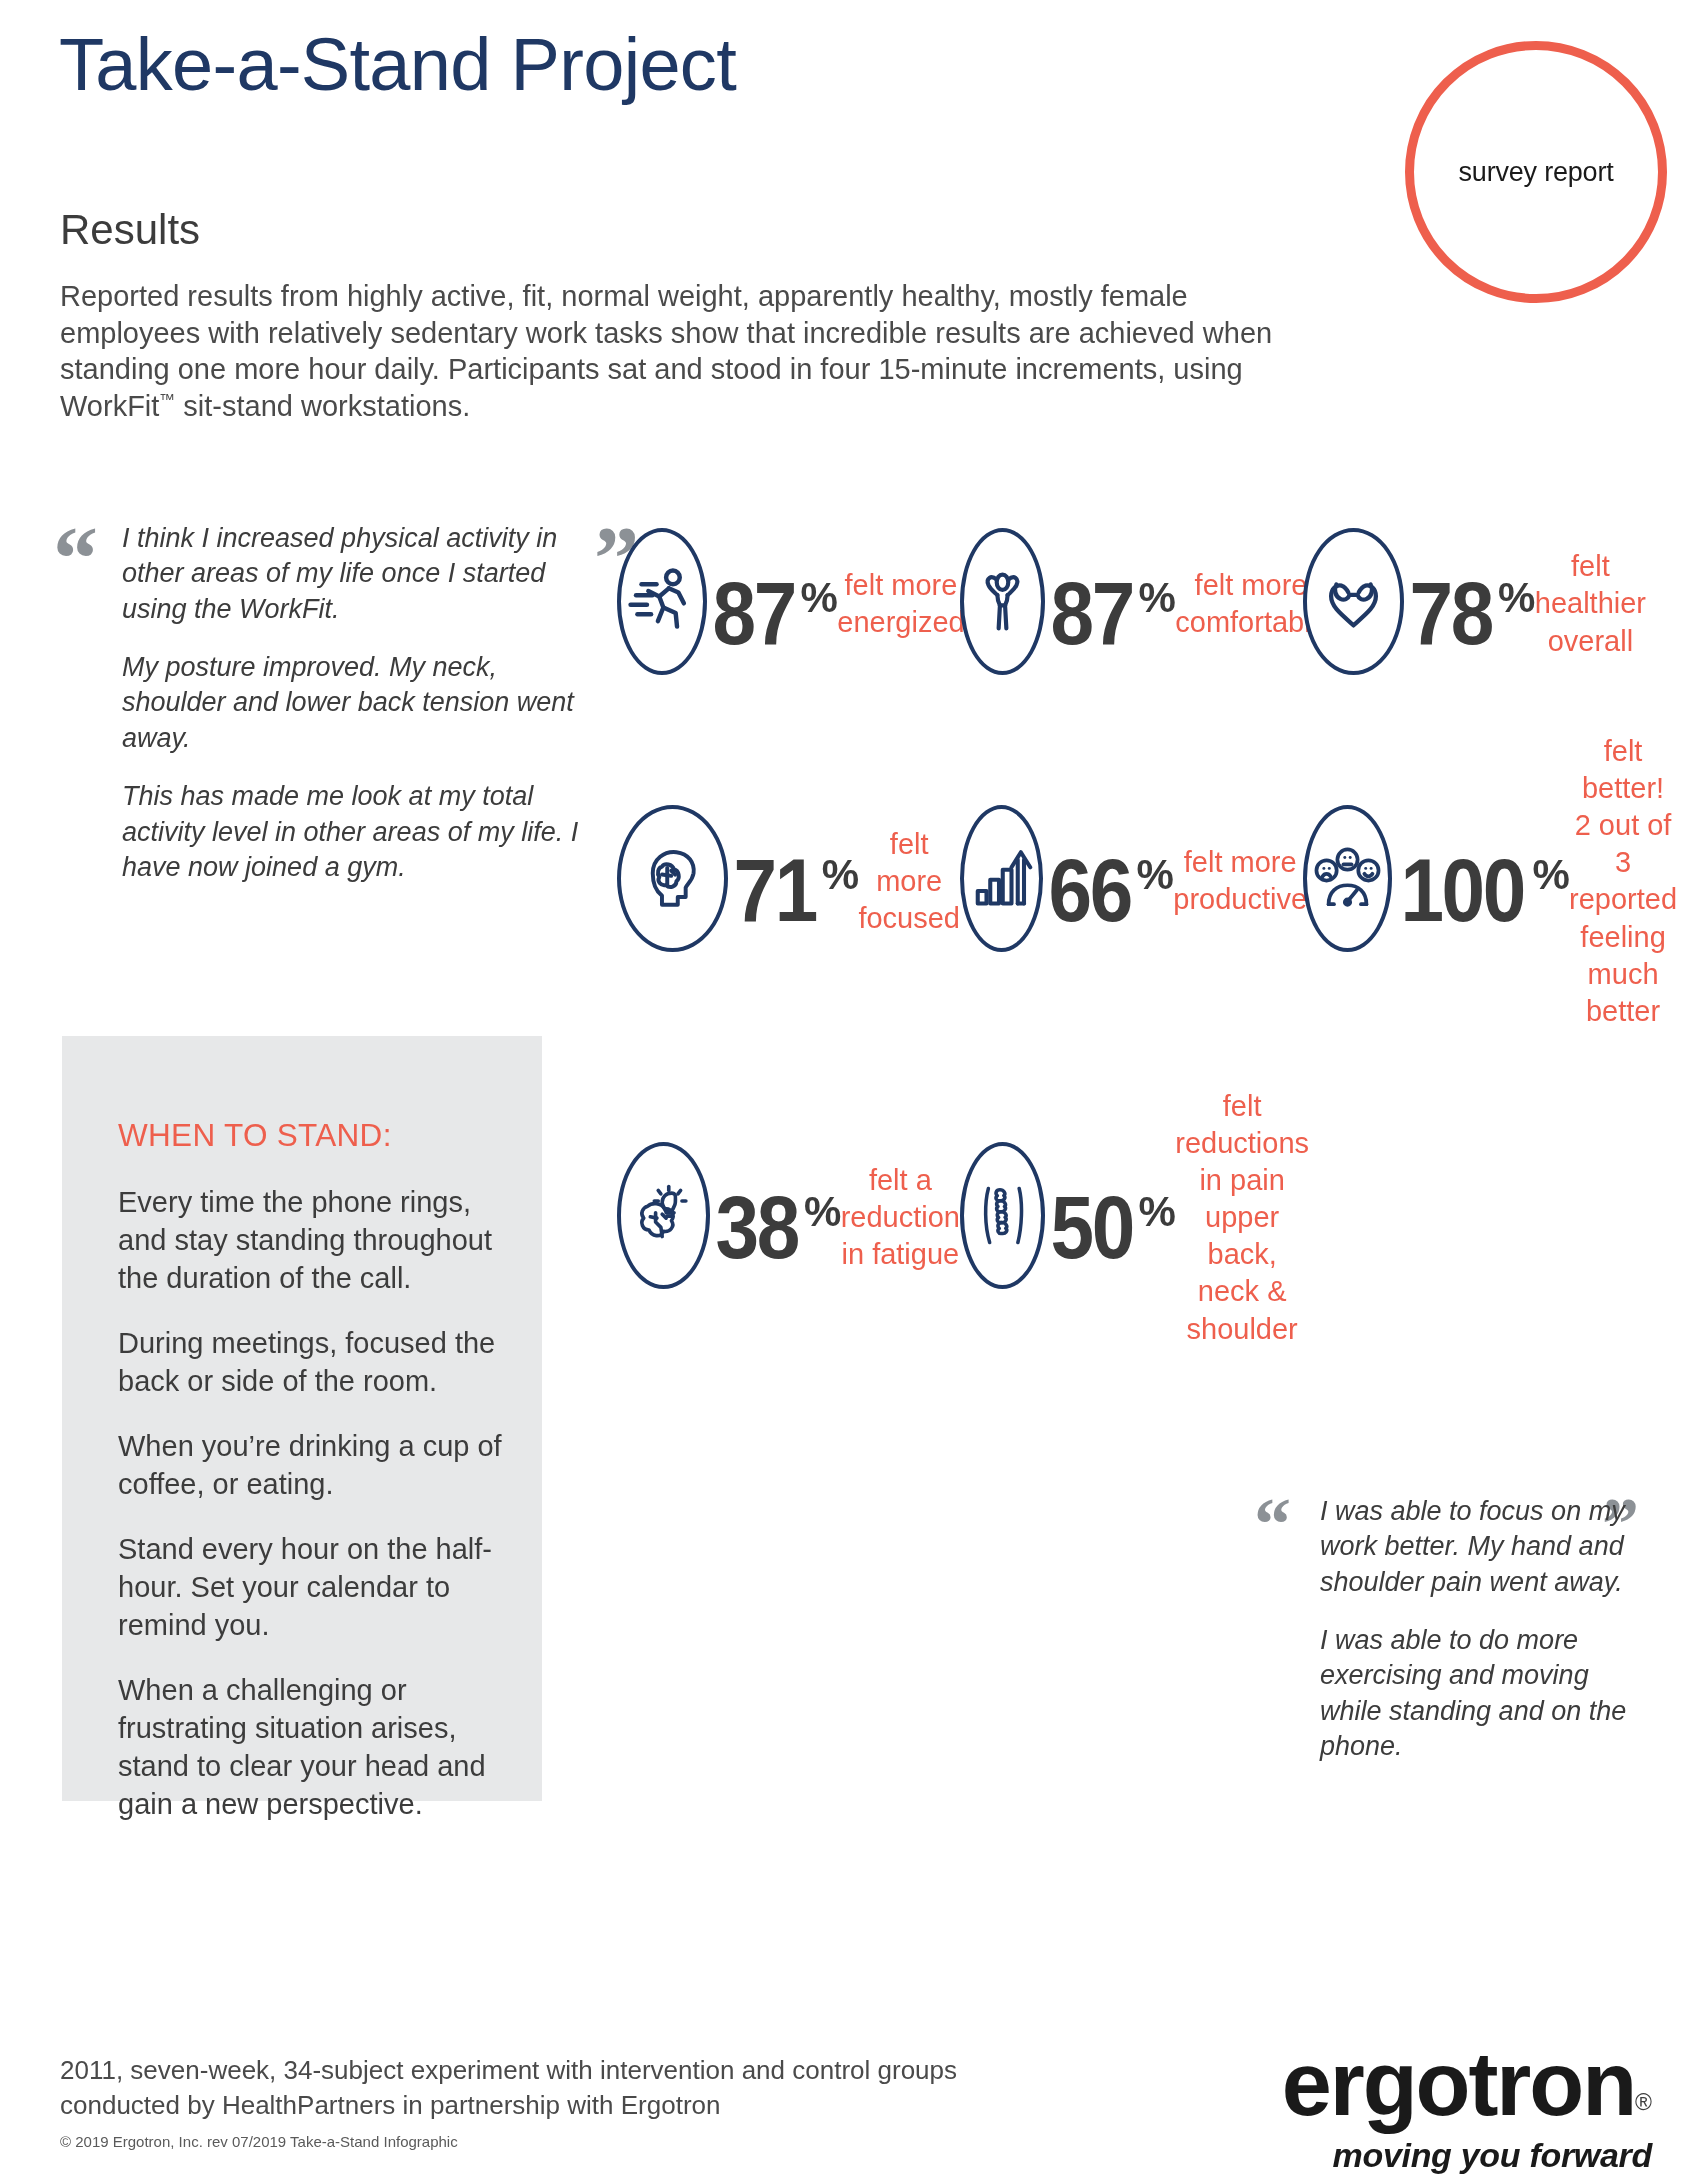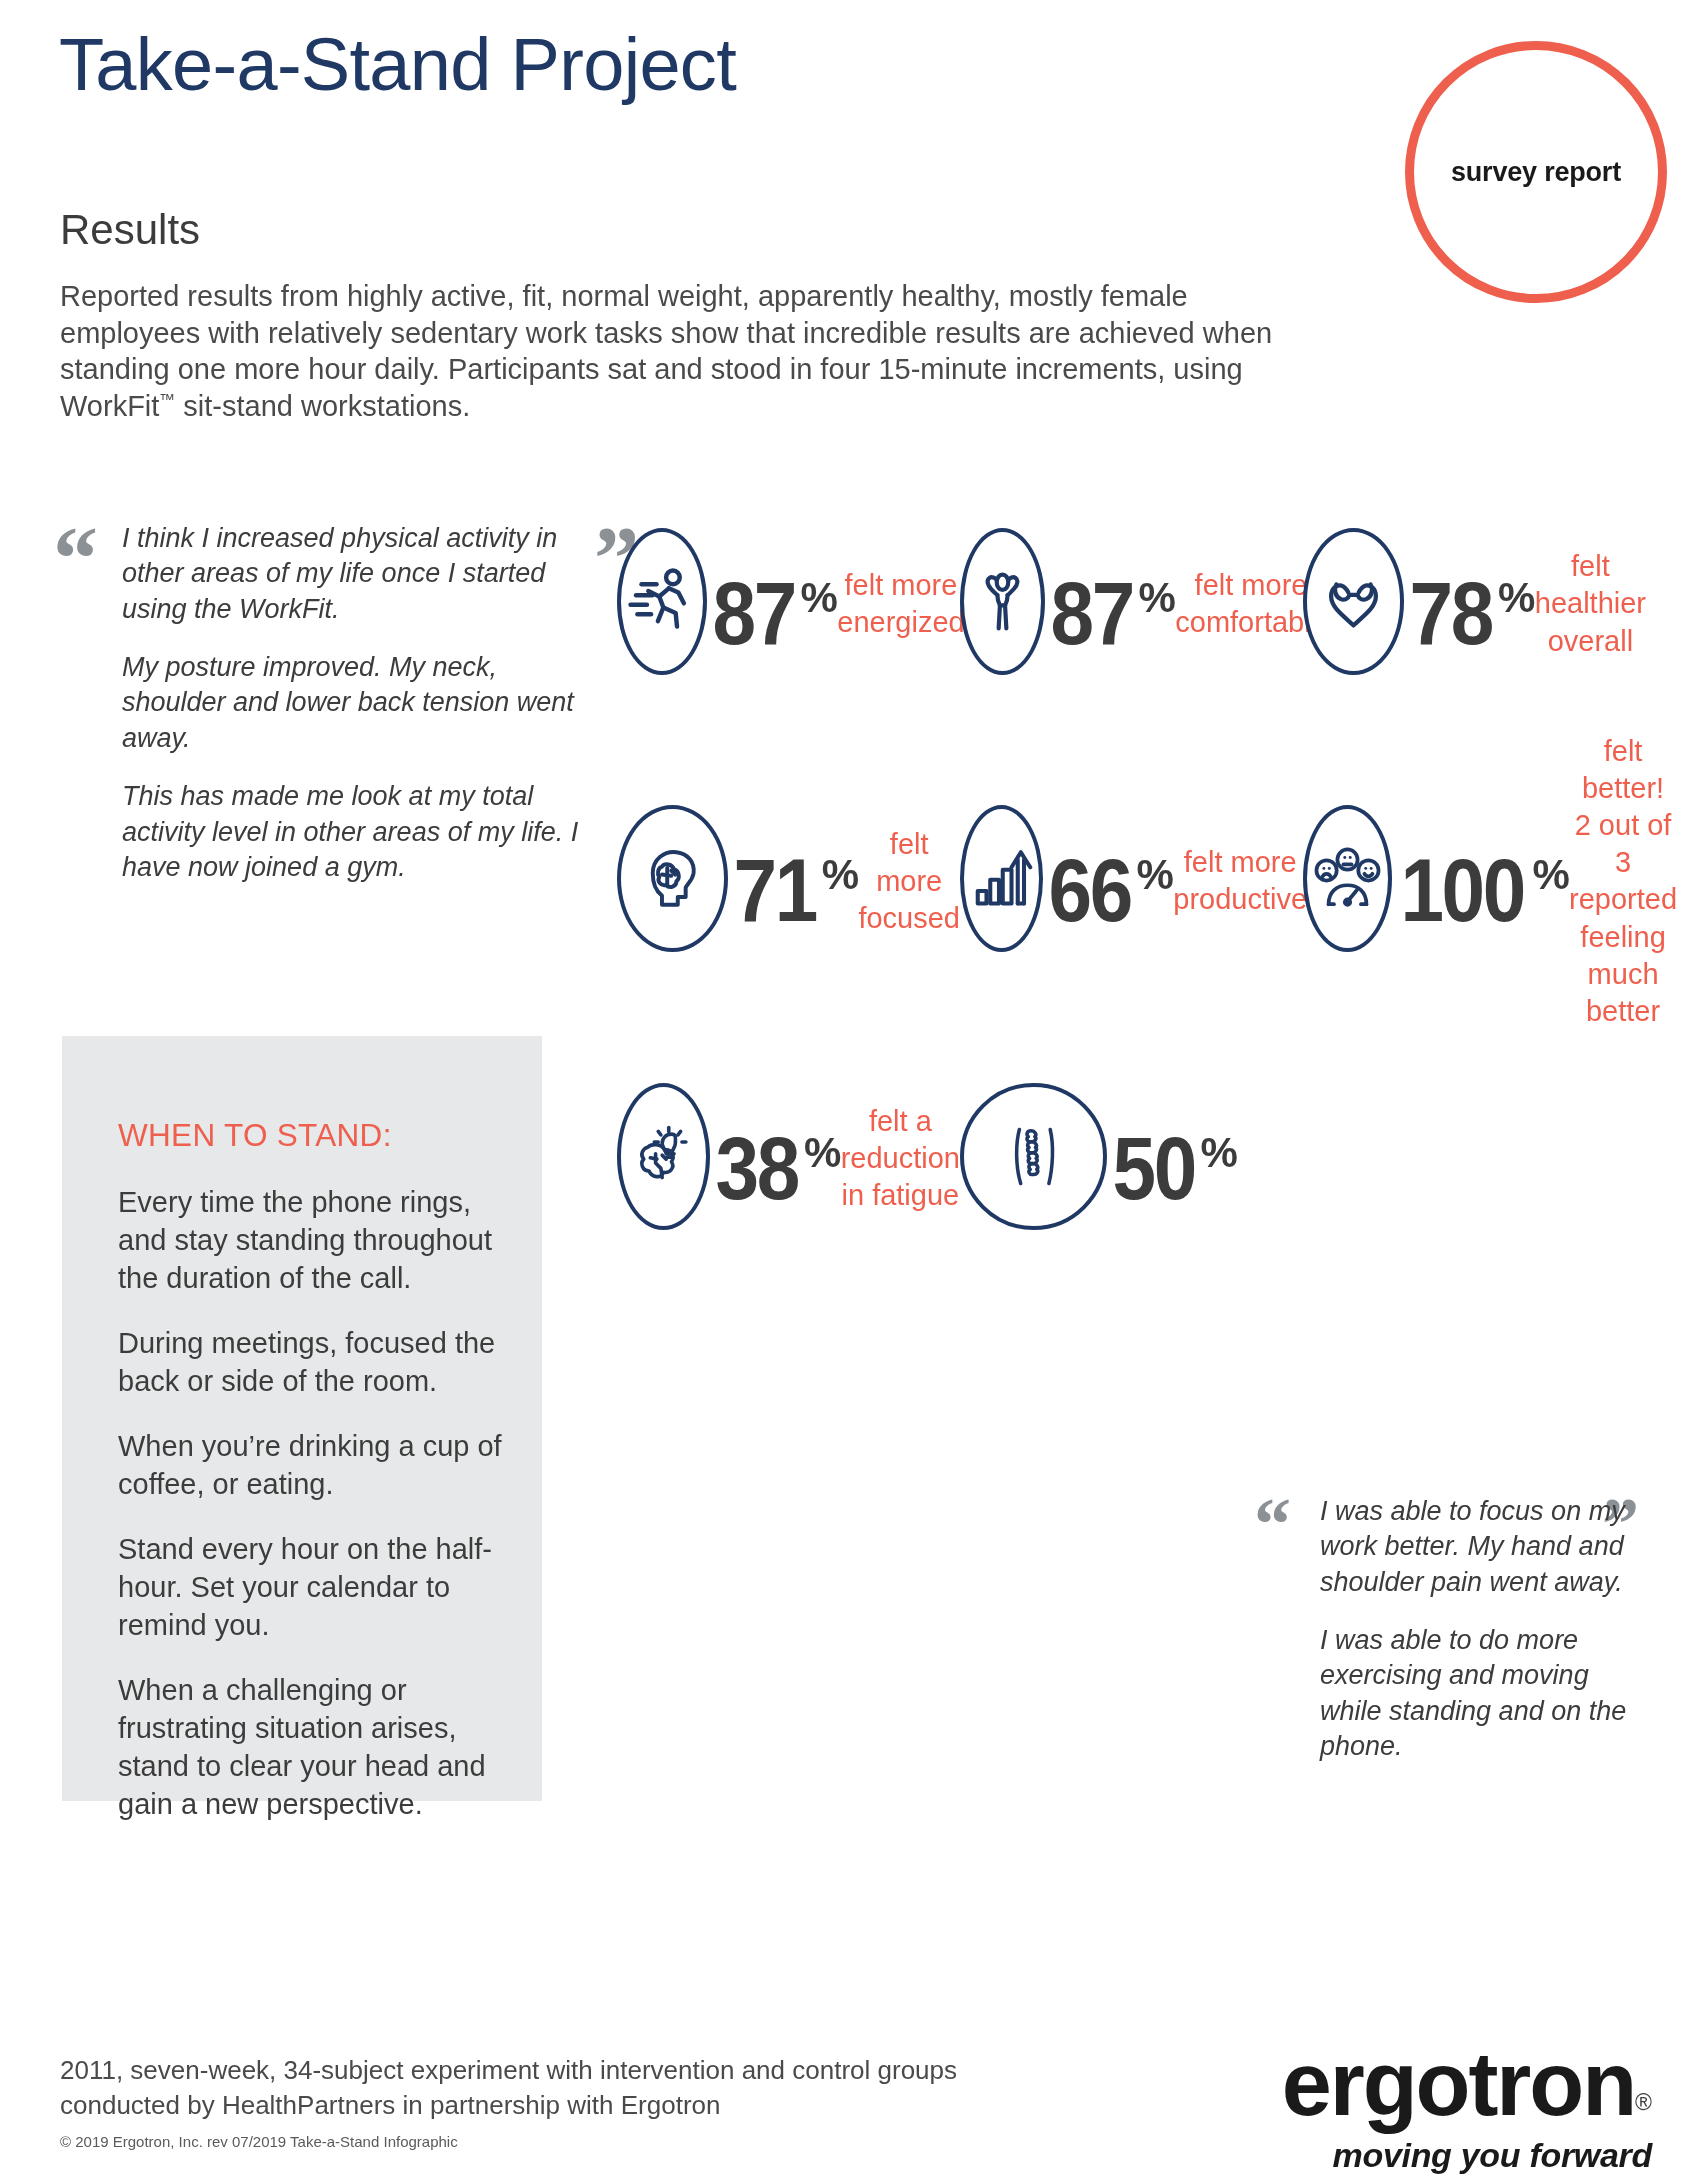--- a/index.html
+++ b/index.html
@@ -16,21 +16,21 @@
     position:absolute;left:59px;top:25px;
     font-size:74px;line-height:1.08;
     color:#1F3864;font-weight:400;letter-spacing:-0.7px;
   }
   .badge{
     position:absolute;left:1405px;top:41px;width:244px;height:244px;
     border:9px solid #EE5F4D;border-radius:50%;
     display:flex;align-items:center;justify-content:center;background:#fff;
   }
   .badge span{
-    font-size:27px;font-weight:700;color:#1A1A1A;letter-spacing:-0.2px;
+    font-size:27px;font-weight:400;color:#1A1A1A;letter-spacing:-0.2px;
   }
 
   .results-h{
     position:absolute;left:60px;top:206px;
     font-size:42px;color:#3C3C3C;font-weight:400;
   }
   .results-p{
     position:absolute;left:60px;top:278px;width:1240px;
     font-size:29px;line-height:1.26;color:#4A4A4A;font-weight:400;
   }
@@ -316,20 +316,21 @@
             <path d="M56 20 C50 20 48 26 52 29 C48 32 50 38 56 37 C62 38 66 32 62 29 C66 26 62 20 56 20 Z"></path>
             <path d="M57 37 C51 37 49 43 53 46 C49 49 51 55 57 54 C63 55 67 49 63 46 C67 43 63 37 57 37 Z"></path>
             <path d="M58 54 C52 54 50 60 54 63 C50 66 52 72 58 71 C64 72 68 66 64 63 C68 60 64 54 58 54 Z"></path>
             <path d="M59 71 C53 71 51 77 55 80 C51 83 53 89 59 88 C65 89 69 83 65 80 C69 77 65 71 59 71 Z"></path>
           </svg>
         </div>
         <div class="pct">
           <span class="num">50</span>
           <span class="sym">%</span>
         </div>
+        <div class="caption">felt reductions<br>in pain upper<br>back, neck &amp;<br>shoulder</div>
       </div>
 
       <div class="cell"></div>
     </div>
   </div>
 
   <div class="quote-right">
     <div class="q-mark q-open-r">“</div>
     <div class="q-mark q-close-r">”</div>
     <div class="body">

